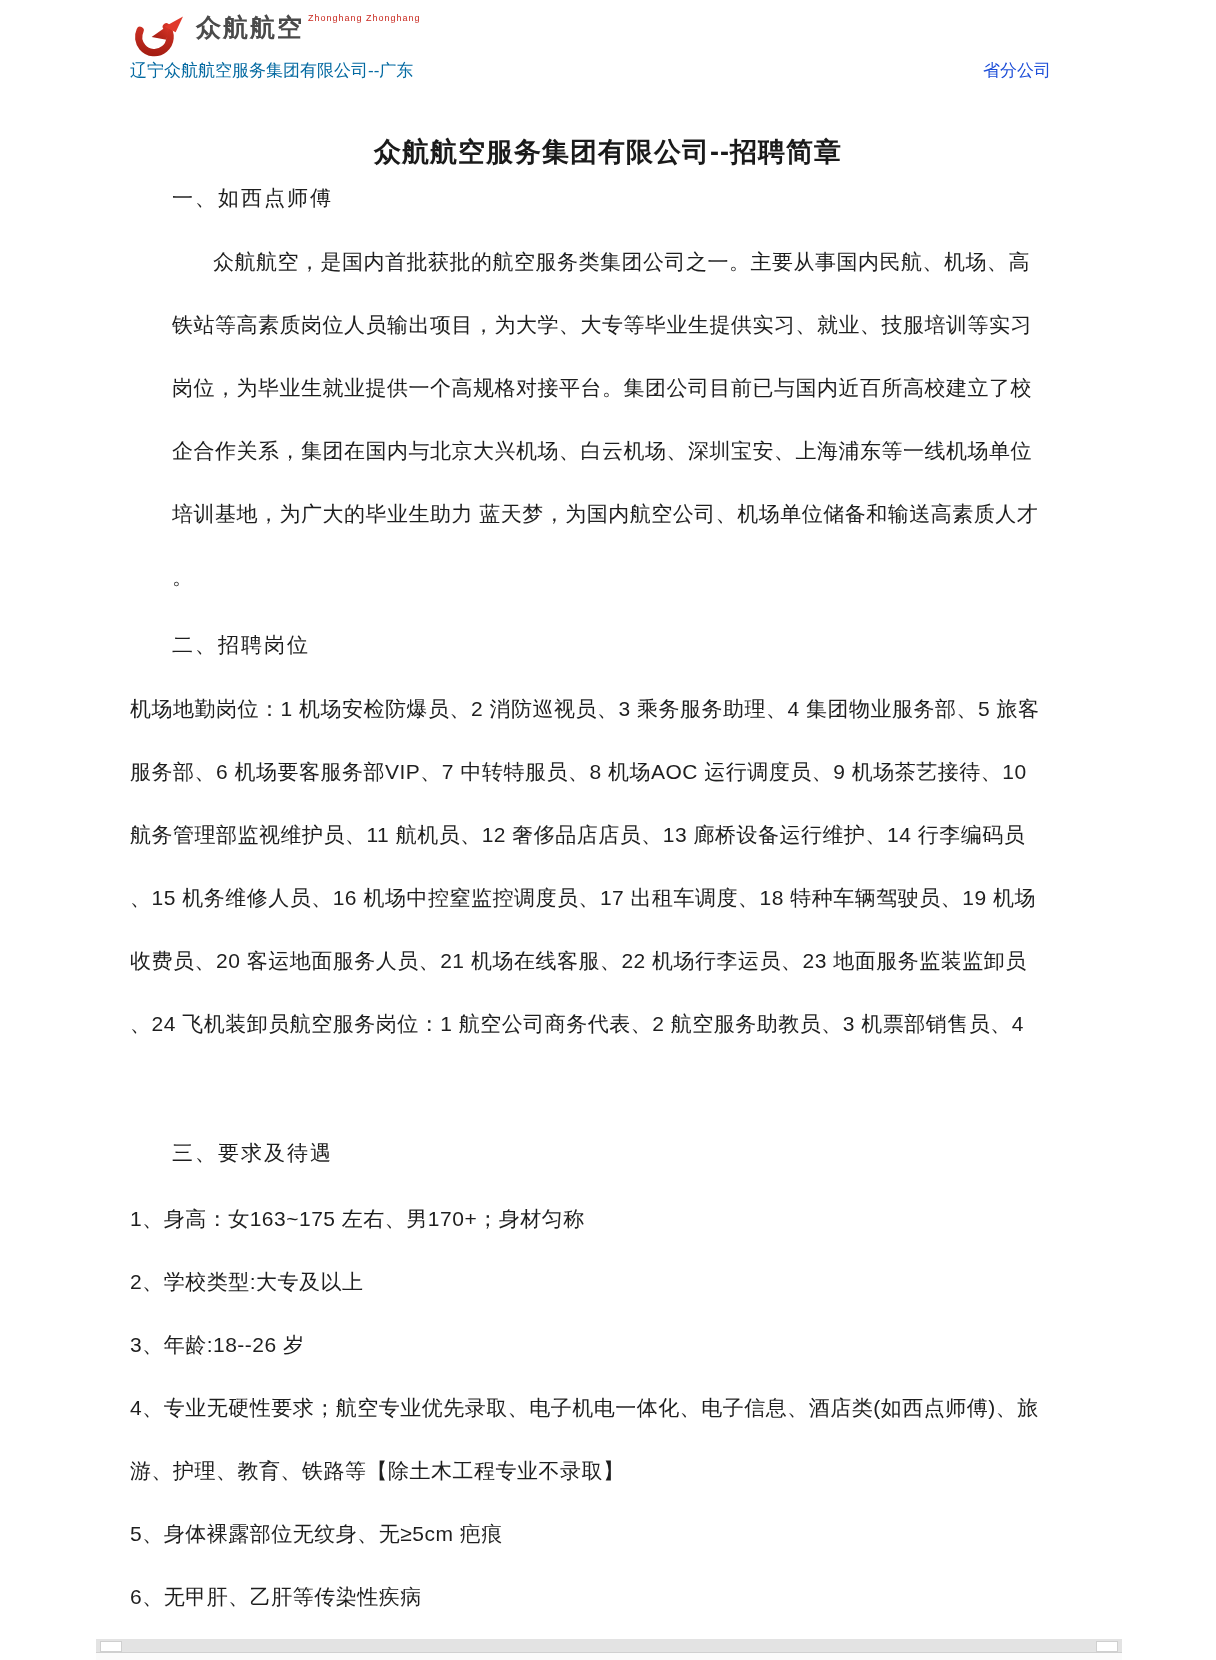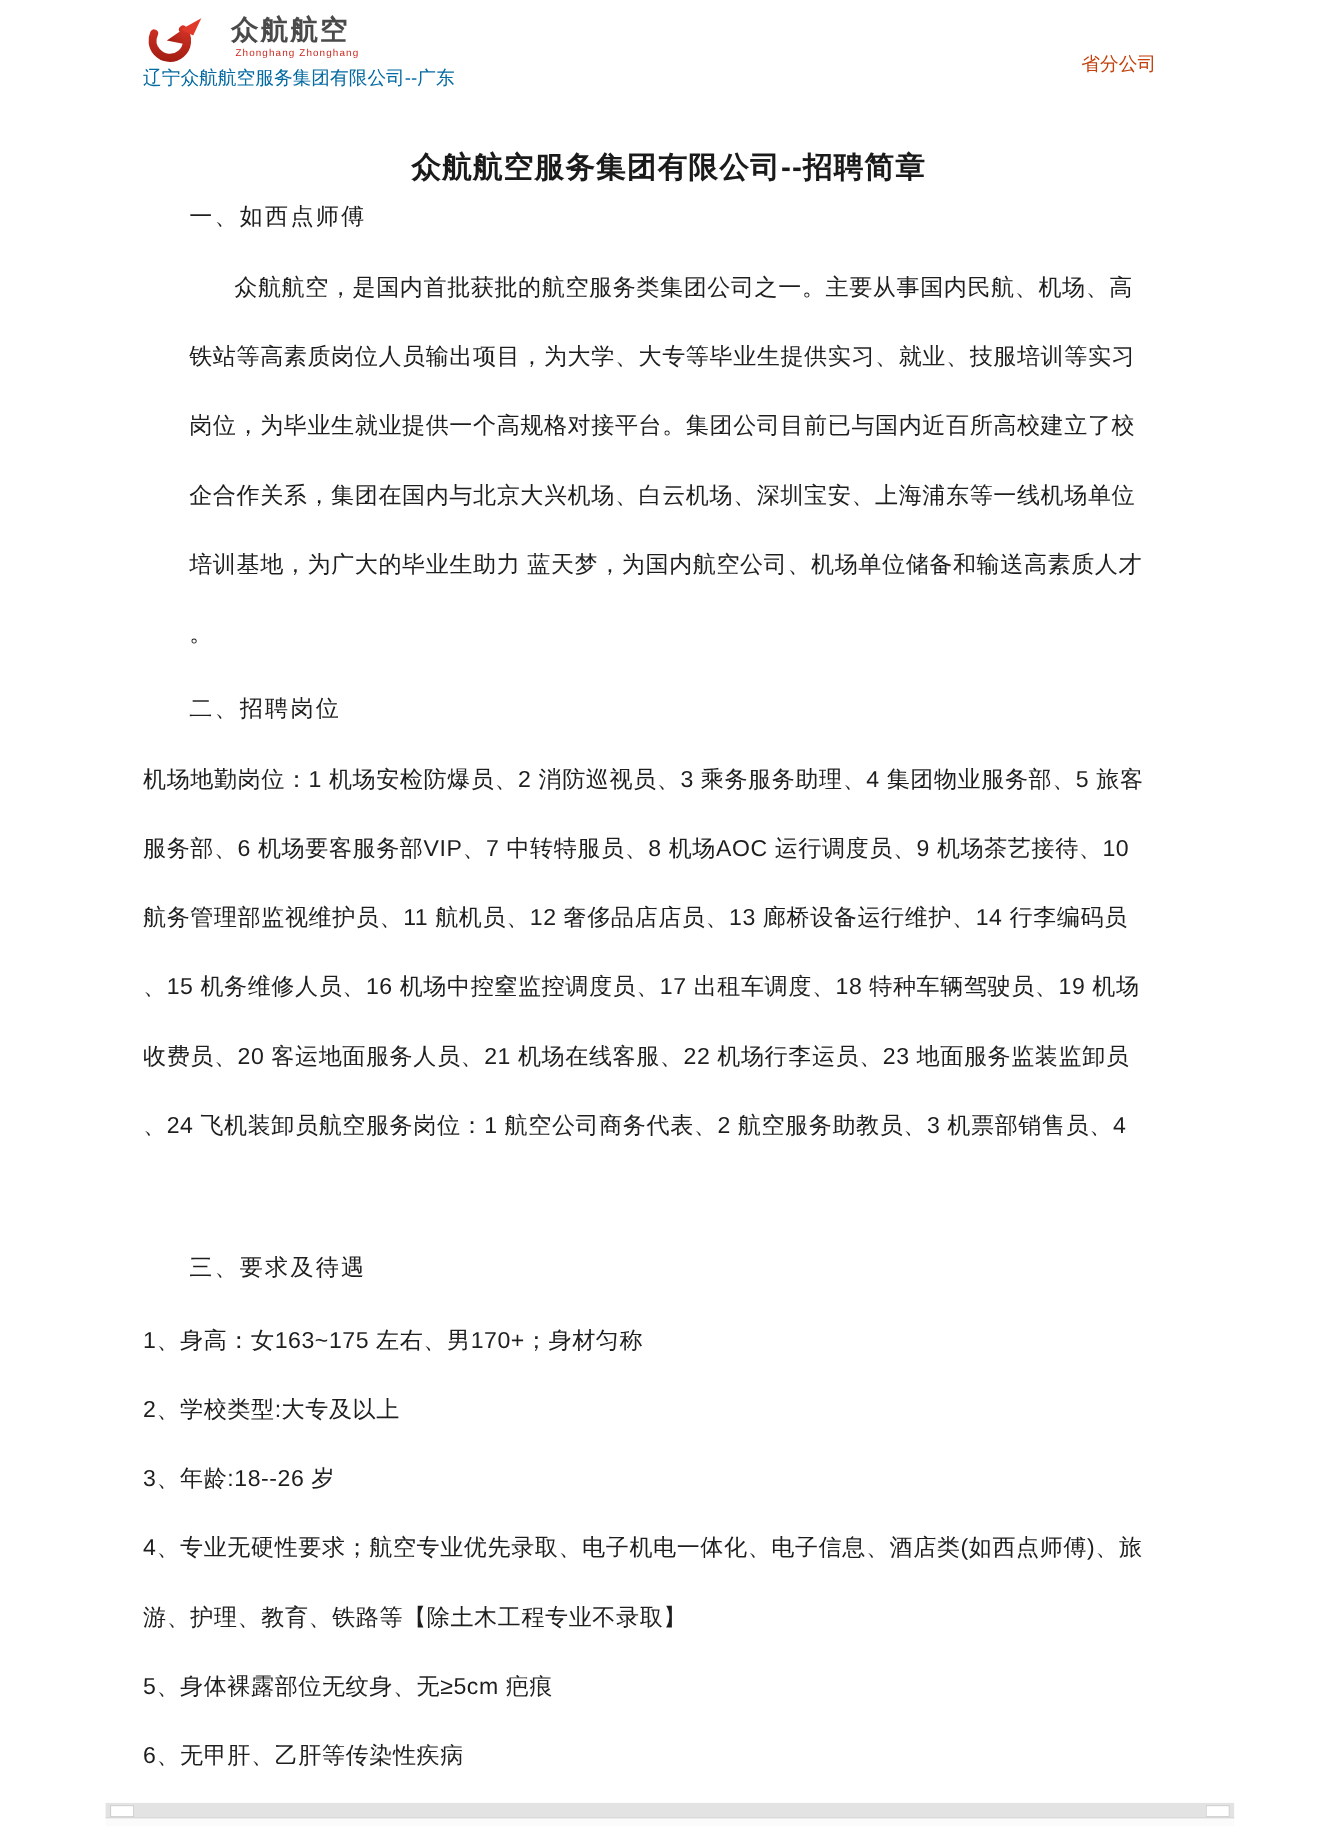--- a/index.html
+++ b/index.html
@@ -10,27 +10,27 @@
     background:#ffffff;
     font-family:"Liberation Sans", sans-serif;
     color:#1e1e1e;
     overflow:hidden;
     margin:0 auto;
   }
 
   
   .logo { position:absolute; top:12px; left:128px; display:flex; align-items:flex-start; }
   .logo-mark { width:62px; height:48px; }
-  .logo-text { margin-left:20px; display:flex; flex-direction:column; }
+  .logo-text { margin-left:6px; display:flex; flex-direction:row; }
   .logo-cn { font-size:25px; font-weight:700; color:#4a4a4a; letter-spacing:2px; line-height:30px; }
   .logo-en { font-size:9px; color:#c8281e; letter-spacing:1px; margin-top:1px; padding-left:4px; }
 
   
   .hdr-left  { position:absolute; top:58px; left:130px;  font-size:17px; line-height:26px; color:#0369a1; }
-  .hdr-right { position:absolute; top:46px; left:983px;  font-size:17px; line-height:26px; color:#c2410c; }
+  .hdr-right { position:absolute; top:58px; left:983px;  font-size:17px; line-height:26px; color:#1d4ed8; }
 
   
   .doc-title {
     position:absolute; top:112px; left:0; width:100%;
     text-align:center; font-size:27px; font-weight:700;
     line-height:36px; color:#1a1a1a; letter-spacing:1px;margin-top:22px;
   }
 
   
   .sec-heading { position:absolute; left:172px; font-size:21px; line-height:28px; color:#1e1e1e; letter-spacing:2px; }

